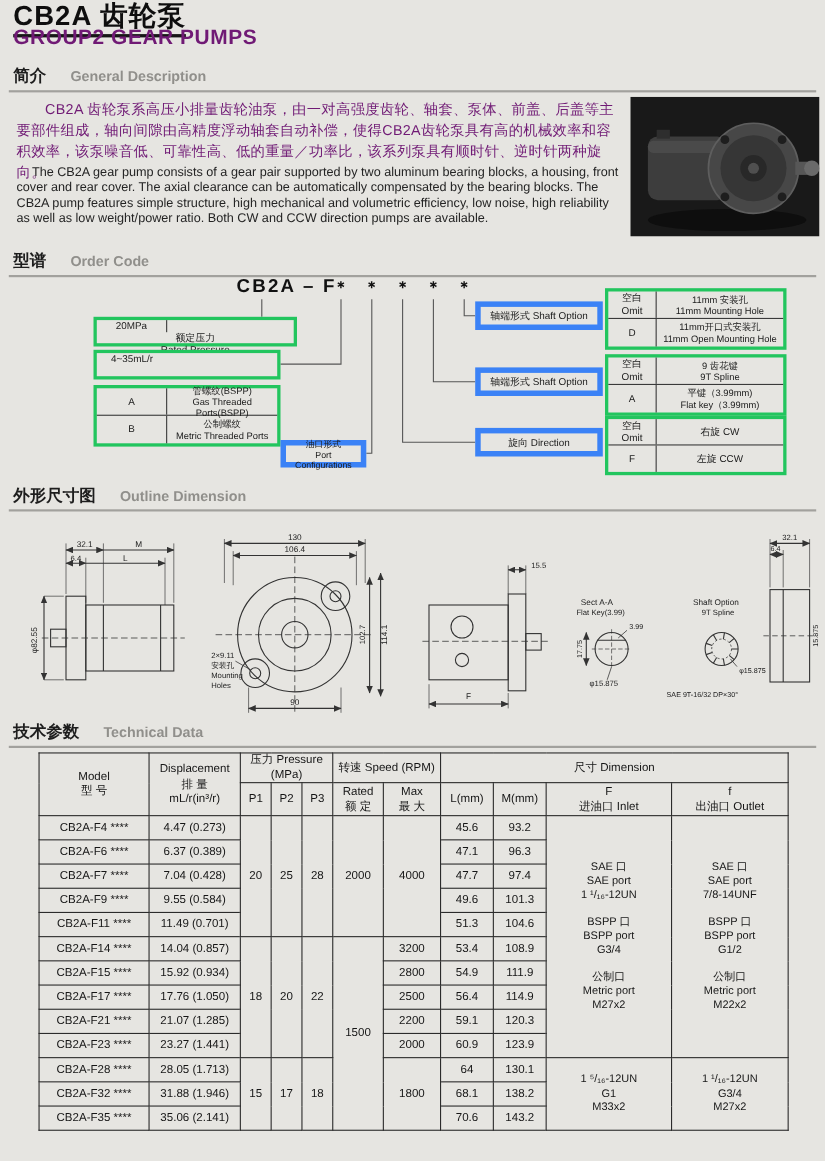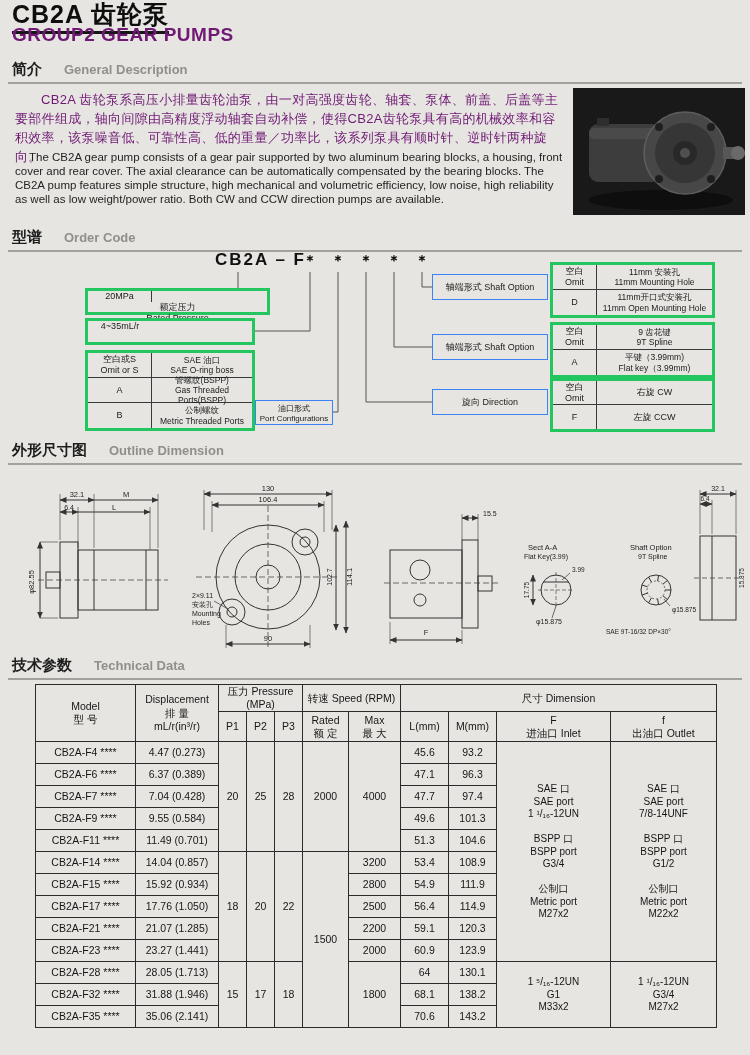--- a/index.html
+++ b/index.html
@@ -33,21 +33,21 @@
 
   
   .ocode { position:absolute; left:215px; top:250px; font-size:17px; font-weight:bold; letter-spacing:2px; color:#111; }
   .ostar { position:absolute; top:252px; width:14px; text-align:center; font-size:14px; font-weight:bold; color:#111; }
   .obox, .otable { position:absolute; border:3px solid #22c55e; background:transparent; }
   .orow { display:flex; border-bottom:1px solid #3a3a3a; }
   .orow:last-child { border-bottom:none; }
   .oc { display:flex; align-items:center; justify-content:center; text-align:center;
         font-size:9px; line-height:1.2; white-space:pre-line; border-right:1px solid #3a3a3a; color:#1b1b1b; }
   .oc:last-child { border-right:none; }
-  .olabel { position:absolute; border:1px solid #3b82f6; display:flex; align-items:center; justify-content:center;
+  .olabel { position:absolute; border:5px solid #3b82f6; display:flex; align-items:center; justify-content:center;
             text-align:center; font-size:9px; color:#1b1b1b; }
 
   
   .tech { position:absolute; left:35px; top:684px; border-collapse:collapse; table-layout:fixed; }
   .tech th, .tech td { border:1px solid #2b2b2b; text-align:center; vertical-align:middle;
                        font-size:10.5px; font-weight:normal; padding:0 2px; line-height:1.25;
                        white-space:pre-line; color:#161616; }
   .tech td { height:22px; }
   .tech .small { font-size:10px; }
 </style>
@@ -110,26 +110,20 @@
 
 <div class="obox" style="left:85px;top:288px;width:185px;height:27px">
   <div class="oc" style="width:64px">20MPa</div>
   <div class="oc" style="flex:1">额定压力
 Rated Pressure</div>
 </div>
 <div class="obox" style="left:85px;top:318px;width:170px;height:27px">
   <div class="oc" style="width:64px">4~35mL/r</div>
 </div>
 <div class="otable" style="left:85px;top:350px;width:170px">
-  <div class="orow" style="height:25px">
-    <div class="oc" style="width:64px">空白或S
-Omit or S</div>
-    <div class="oc" style="flex:1;font-size:8.5px">SAE 油口
-SAE O-ring boss</div>
-  </div>
   <div class="orow" style="height:25px">
     <div class="oc" style="width:64px">A</div>
     <div class="oc" style="flex:1;font-size:8.5px">管螺纹(BSPP)
 Gas Threaded Ports(BSPP)</div>
   </div>
   <div class="orow" style="height:25px">
     <div class="oc" style="width:64px">B</div>
     <div class="oc" style="flex:1;font-size:8.5px">公制螺纹
 Metric Threaded Ports</div>
   </div>

